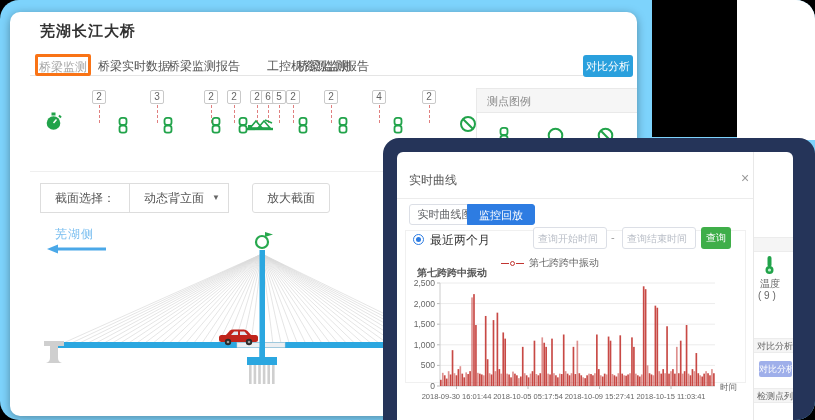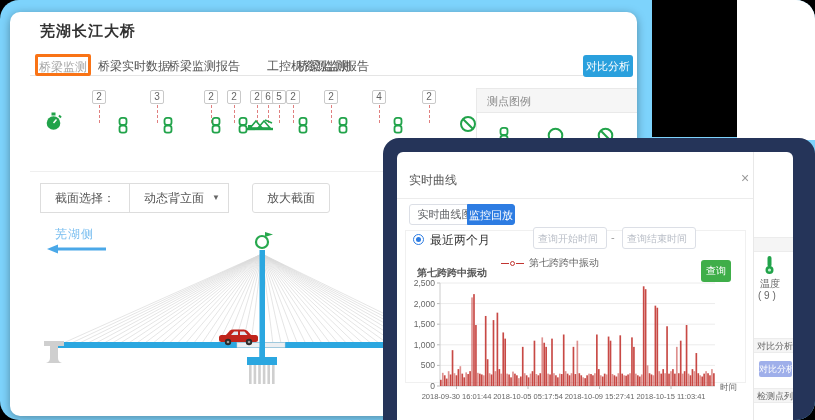--- a/index.html
+++ b/index.html
@@ -22,29 +22,29 @@
   .ctl{top:183px;height:30px;border:1px solid #ddd;background:#fff;font-size:12px;color:#555;line-height:28px;text-align:center;}
   .side-label{left:55px;top:226px;font-size:12px;color:#7bbff0;letter-spacing:1px;}
   
   .modal-frame{left:383px;top:138px;width:432px;height:282px;background:#253459;border-radius:16px 16px 0 0;z-index:10;}
   .modal-content{left:397px;top:152px;width:396px;height:268px;background:#fff;border-radius:6px 6px 0 0;z-index:11;overflow:hidden;}
   .dlg-header-text{left:12px;top:20px;font-size:12px;color:#555;}
   .dlg-close{left:340px;top:18px;font-size:14px;color:#999;width:16px;text-align:center;}
   .dlg-header-line{left:0;top:46px;width:356px;height:1px;background:#ececec;}
   .tabbtn{top:52px;height:21px;font-size:11px;text-align:center;line-height:19px;}
   .tabbtn1{left:12px;width:72px;border:1px solid #dcdfe6;border-radius:3px 0 0 3px;color:#606266;background:#fff;}
-  .tabbtn2{left:70px;width:48px;border:1px solid #2d7ce2;border-radius:0 3px 3px 0;color:#fff;background:#2d7ce2;line-height:21px;}
+  .tabbtn2{left:70px;width:68px;border:1px solid #2d7ce2;border-radius:0 3px 3px 0;color:#fff;background:#2d7ce2;line-height:21px;}
   .panel-box{left:8px;top:78px;width:341px;height:153px;border:1px solid #f0f0f0;}
   .radio-outer{left:16px;top:82px;width:11px;height:11px;border:1px solid #2d7ce2;border-radius:50%;background:#fff;}
   .radio-outer span{position:absolute;left:2px;top:2px;width:5px;height:5px;border-radius:50%;background:#2d7ce2;}
   .radio-label{left:33px;top:80px;font-size:12px;color:#333;}
   .q-input{top:75px;width:74px;height:22px;border:1px solid #dcdfe6;border-radius:3px;font-size:10px;color:#555;padding:0 4px;background:#fff;font-family:inherit;}
   .q-input::placeholder{color:#b9bec7;}
   .q-dash{left:214px;top:79px;font-size:11px;color:#999;}
-  .btn-query{left:304px;top:75px;width:30px;height:22px;background:#3fae49;border-radius:3px;color:#fff;font-size:10px;text-align:center;line-height:22px;margin-top:33px;}
+  .btn-query{left:304px;top:75px;width:30px;height:22px;background:#3fae49;border-radius:3px;color:#fff;font-size:10px;text-align:center;line-height:22px;}
   .chart-legend{left:104px;top:104px;display:flex;align-items:center;font-size:10px;color:#666;}
   .chart-legend .lseg{width:8px;height:0;border-top:1.5px solid #c23531;}
   .chart-legend .lcirc{width:5px;height:5px;border:1.5px solid #c23531;border-radius:50%;background:#fff;margin:0 1px;}
   .chart-legend .ltext{margin-left:5px;}
   .chart-title{left:20px;top:114px;font-size:10px;font-weight:bold;color:#555;}
   
   .sb-divider{left:356px;top:0;width:1px;height:268px;background:#e8e8e8;}
   .sb-band{left:357px;width:39px;height:15px;background:#f5f5f5;border-top:1px solid #ececec;border-bottom:1px solid #ececec;font-size:9px;color:#666;line-height:14px;padding-left:3px;white-space:nowrap;overflow:hidden;}
   .sb-text{font-size:10px;color:#666;white-space:nowrap;}
   .btn-compare{left:362px;top:209px;width:33px;height:16px;background:#9fafea;border-radius:2px;color:#fff;font-size:9px;text-align:center;line-height:16px;overflow:hidden;white-space:nowrap;}

